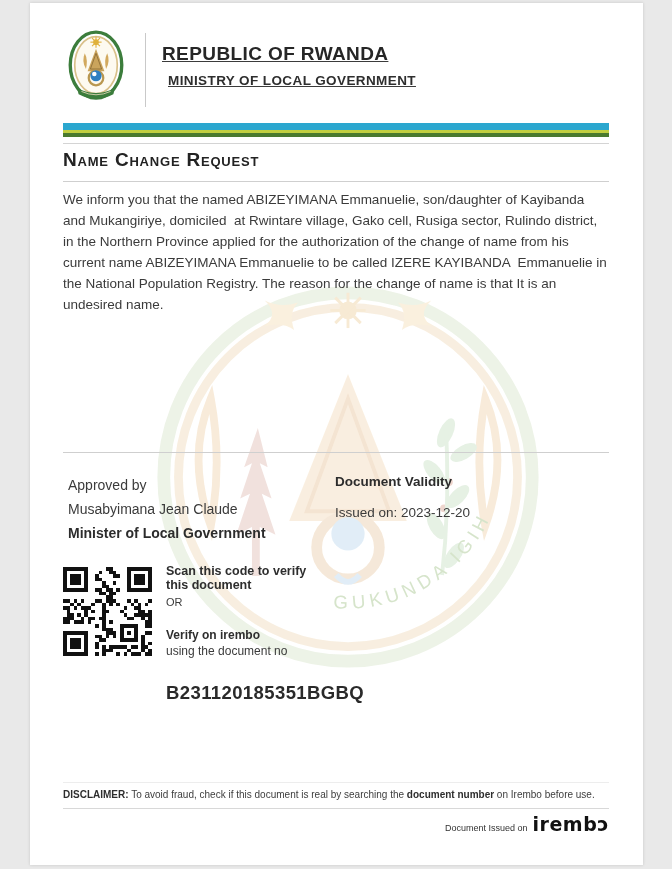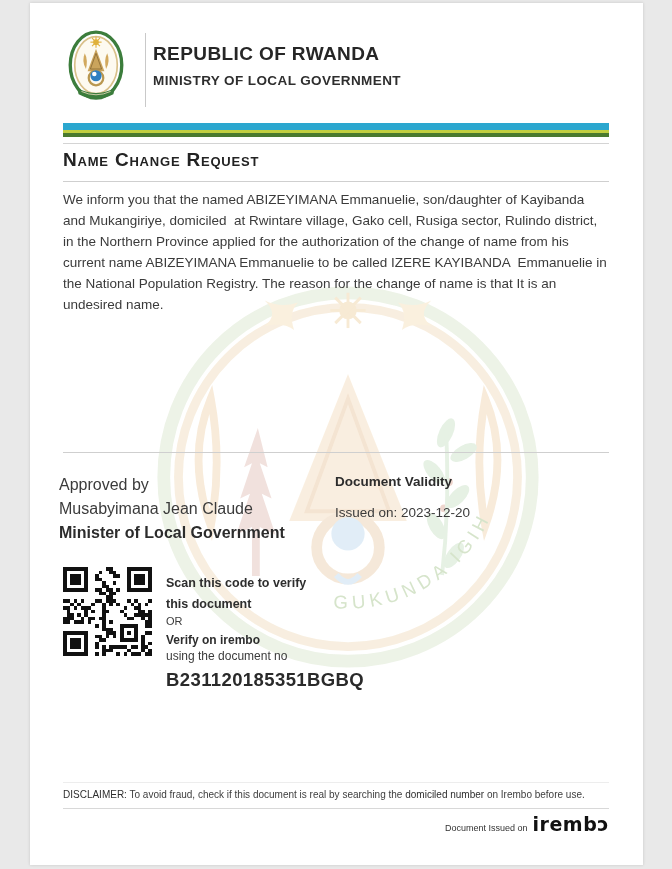--- a/index.html
+++ b/index.html
@@ -9,23 +9,23 @@
     -webkit-font-smoothing:antialiased;
   }
   .page{
     position:absolute;left:30px;top:3px;width:613px;height:862px;
     background:#ffffff;box-shadow:0 0 3px rgba(0,0,0,.15);overflow:hidden;
   }
   .abs{position:absolute;}
   
   .coa{left:38px;top:24px;width:56px;height:79px;}
   .hdr-divider{left:115px;top:30px;width:1px;height:74px;background:#c9c9c9;}
-  .hdr-text{left:123px;top:40px;}
+  .hdr-text{left:132px;top:40px;text-decoration:underline;}
   .hdr-republic{font-size:19px;font-weight:bold;color:#262626;letter-spacing:.4px;}
-  .hdr-ministry{font-size:13.5px;font-weight:bold;color:#2e2e2e;letter-spacing:.4px;margin-top:8px;}
+  .hdr-ministry{font-size:13.5px;font-weight:bold;color:#2e2e2e;letter-spacing:.4px;margin-top:8px;margin-left:6px;}
   
   .band{left:33px;top:120px;width:546px;}
   .band div{width:100%;}
   .stripe-blue{height:7px;}
   .stripe-yellow{height:3px;}
   .stripe-green{height:4px;}
   .hairline{height:1px;background:#d4d4d4;}
   .hl-1{left:33px;top:140px;width:546px;}
   .hl-2{left:33px;top:178px;width:546px;background:#cfcfcf;}
   .hl-3{left:33px;top:449px;width:546px;background:#cfcfcf;}
@@ -36,37 +36,37 @@
     font-variant:small-caps;letter-spacing:.8px;
   }
   .doc-body{
     left:33px;top:186px;width:547px;font-size:13.5px;line-height:21px;
     color:#3b3b3b;white-space:pre-wrap;text-align:left;
   }
   
   .watermark{left:122px;top:278px;width:392px;height:392px;opacity:.85;pointer-events:none;}
   .layer{position:relative;z-index:2;}
   
-  .approve{left:29px;top:470px;font-size:16px;line-height:24px;color:#3b3b3b;}
+  .approve{left:38px;top:470px;font-size:14px;line-height:24px;color:#3b3b3b;}
   .approve .role{font-weight:bold;color:#2c2c2c;}
   .validity{left:305px;top:471px;font-size:13.5px;color:#3b3b3b;}
   .validity .v-title{font-weight:bold;color:#2c2c2c;}
   .validity .v-issued{margin-top:16px;}
   
   .qr{left:33px;top:564px;width:89px;height:89px;}
   .verif{left:136px;top:561px;font-size:12.5px;color:#3b3b3b;}
-  .verif .b{font-weight:bold;color:#2e2e2e;margin-top:12px;}
-  .verif .scan2{margin-top:7px;}
+  .verif .b{font-weight:bold;color:#2e2e2e;}
+  .verif .scan2{}
   .verif .or{margin-top:4px;font-size:11px;}
-  .verif .vb{margin-top:6px;font-size:12px;}
+  .verif .vb{margin-top:20px;font-size:12px;}
   .verif .vs{margin-top:2px;font-size:12px;}
-  .doc-no{margin-top:6px;font-size:18.5px;font-weight:bold;color:#2a2a2a;letter-spacing:.4px;}
+  .doc-no{margin-top:24px;font-size:18.5px;font-weight:bold;color:#2a2a2a;letter-spacing:.4px;}
   
   .disclaimer{left:33px;top:786px;width:546px;font-size:10px;color:#3e3e3e;}
-  .disclaimer .b{font-weight:normal;color:#2e2e2e;}
+  .disclaimer .b{font-weight:bold;color:#2e2e2e;}
   .footer{left:33px;top:810px;width:546px;display:flex;justify-content:flex-end;align-items:baseline;text-align:center;}
   .f-issued{font-size:9px;color:#333;}
   .f-brand{font-family:"DejaVu Sans",sans-serif;font-size:19px;font-weight:bold;color:#111;margin-left:5px;letter-spacing:.5px;}
 </style>
 </head>
 <body>
 
 <div class="page">
 
   <svg class="abs watermark" viewBox="0 0 400 400">
@@ -437,21 +437,21 @@
       <div class="b">Scan this code to verify</div>
       <div class="b scan2">this document</div>
       <div class="or">OR</div>
       <div class="b vb">Verify on irembo</div>
       <div class="vs">using the document no</div>
       <div class="doc-no">B231120185351BGBQ</div>
     </div>
 
     <div class="abs hairline hl-4"></div>
     <div class="abs disclaimer">
-      <span class="b">DISCLAIMER:</span><span> To avoid fraud, check if this document is real by searching the </span><span class="b">domiciled number</span><span> on Irembo before use.</span>
+      <span class="b">DISCLAIMER:</span><span> To avoid fraud, check if this document is real by searching the </span><span class="b">document number</span><span> on Irembo before use.</span>
     </div>
     <div class="abs hairline hl-5"></div>
     <div class="abs footer">
       <span class="f-issued">Document Issued on</span>
       <span class="f-brand">irembɔ</span>
     </div>
   </div>
 </div>
 
 </body></html>

